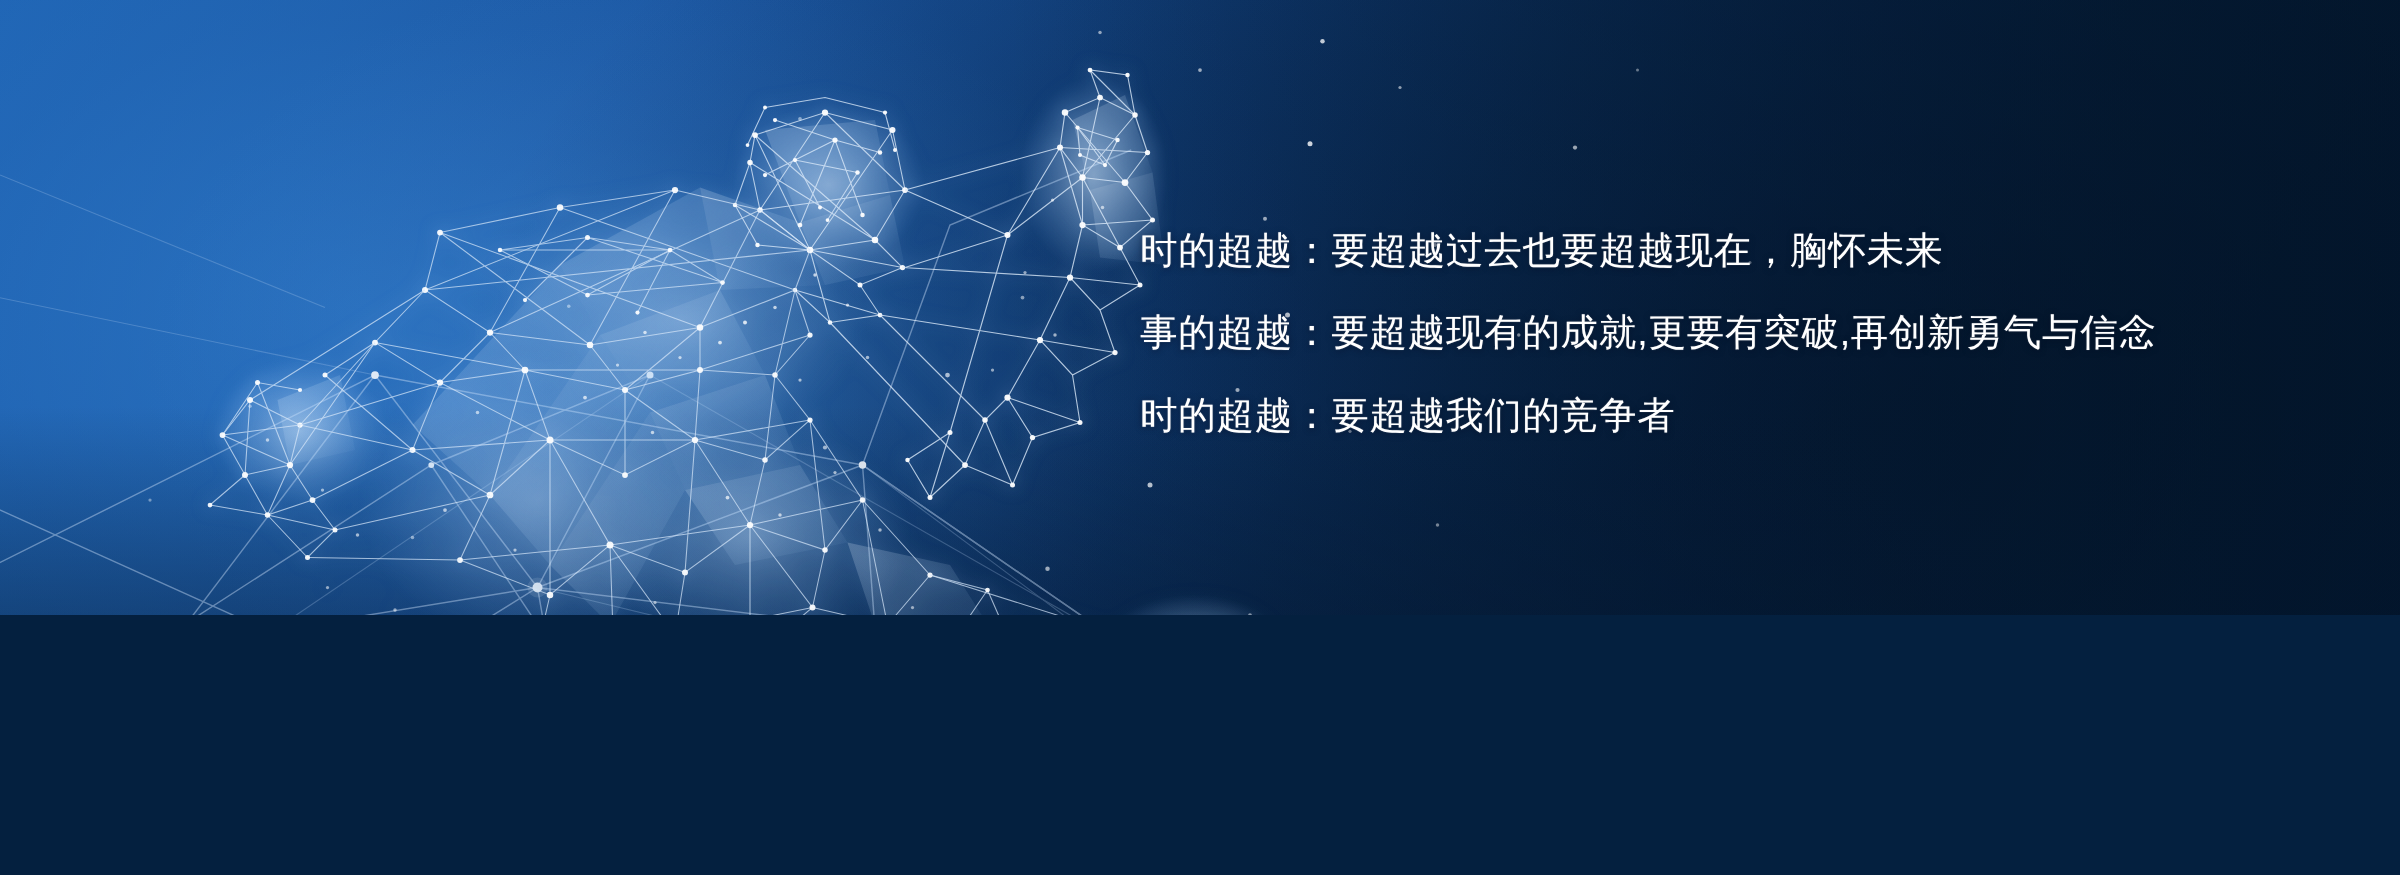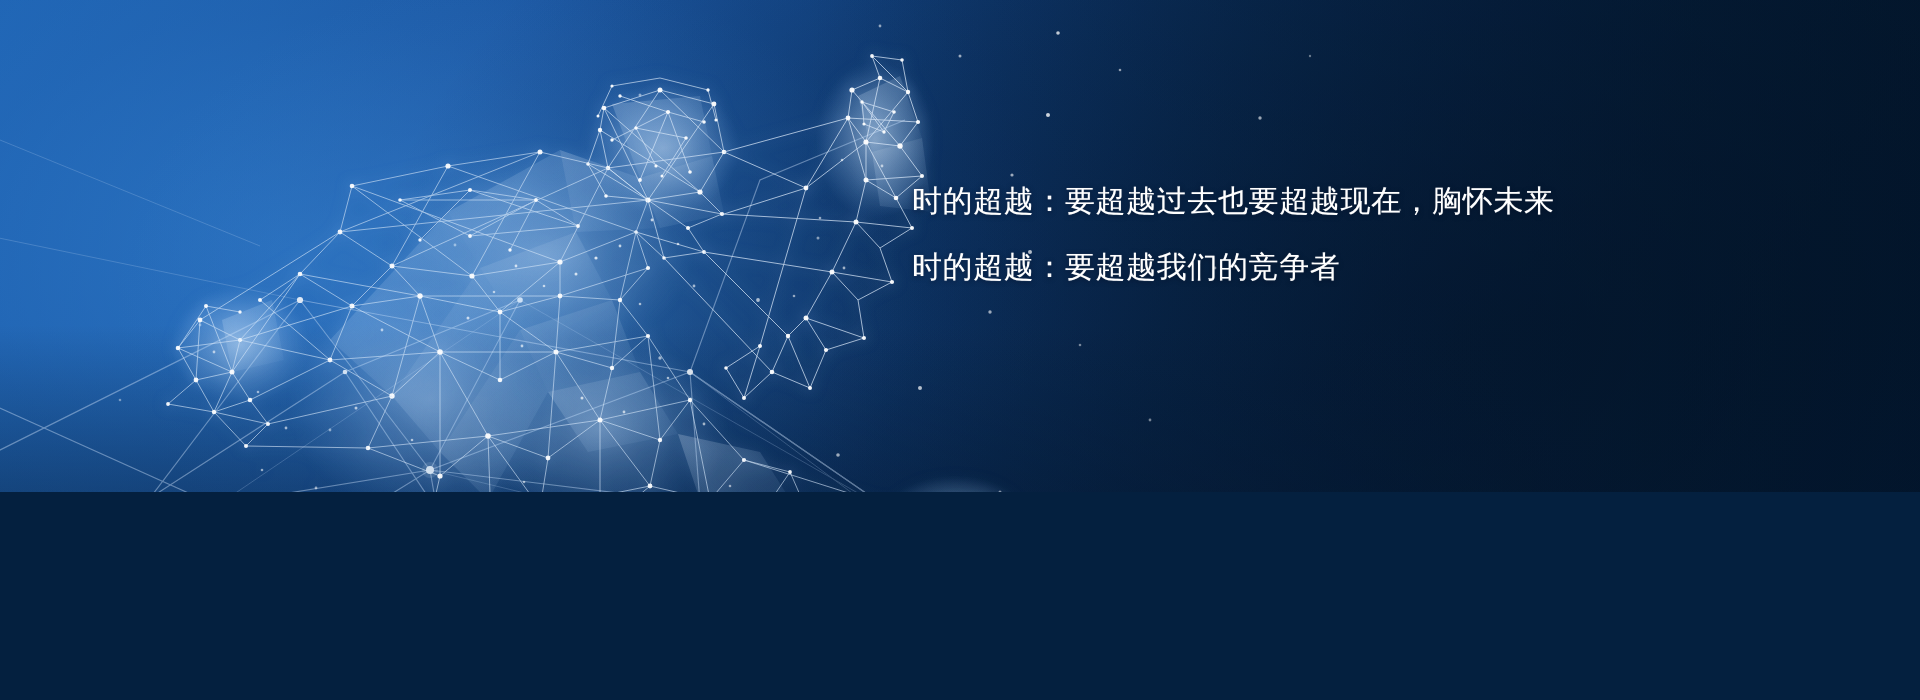--- a/index.html
+++ b/index.html
@@ -494,16 +494,17 @@
       <circle cx="214" cy="352" r="1.4" opacity=".6"></circle>
       <circle cx="258" cy="392" r="1.3" opacity=".55"></circle>
       <circle cx="300" cy="558" r="1.4" opacity=".5"></circle>
       <circle cx="404" cy="592" r="1.3" opacity=".5"></circle>
       <circle cx="338" cy="622" r="1.4" opacity=".55"></circle>
     </g>
   </svg>
 
   <div id="copy">
     <p class="copy-line">时的超越：要超越过去也要超越现在，胸怀未来</p>
+    <p class="copy-line">事的超越：要超越现有的成就,更要有突破,再创新勇气与信念</p>
     <p class="copy-line">时的超越：要超越我们的竞争者</p>
   </div>
 
 </div>
 
 </body></html>

